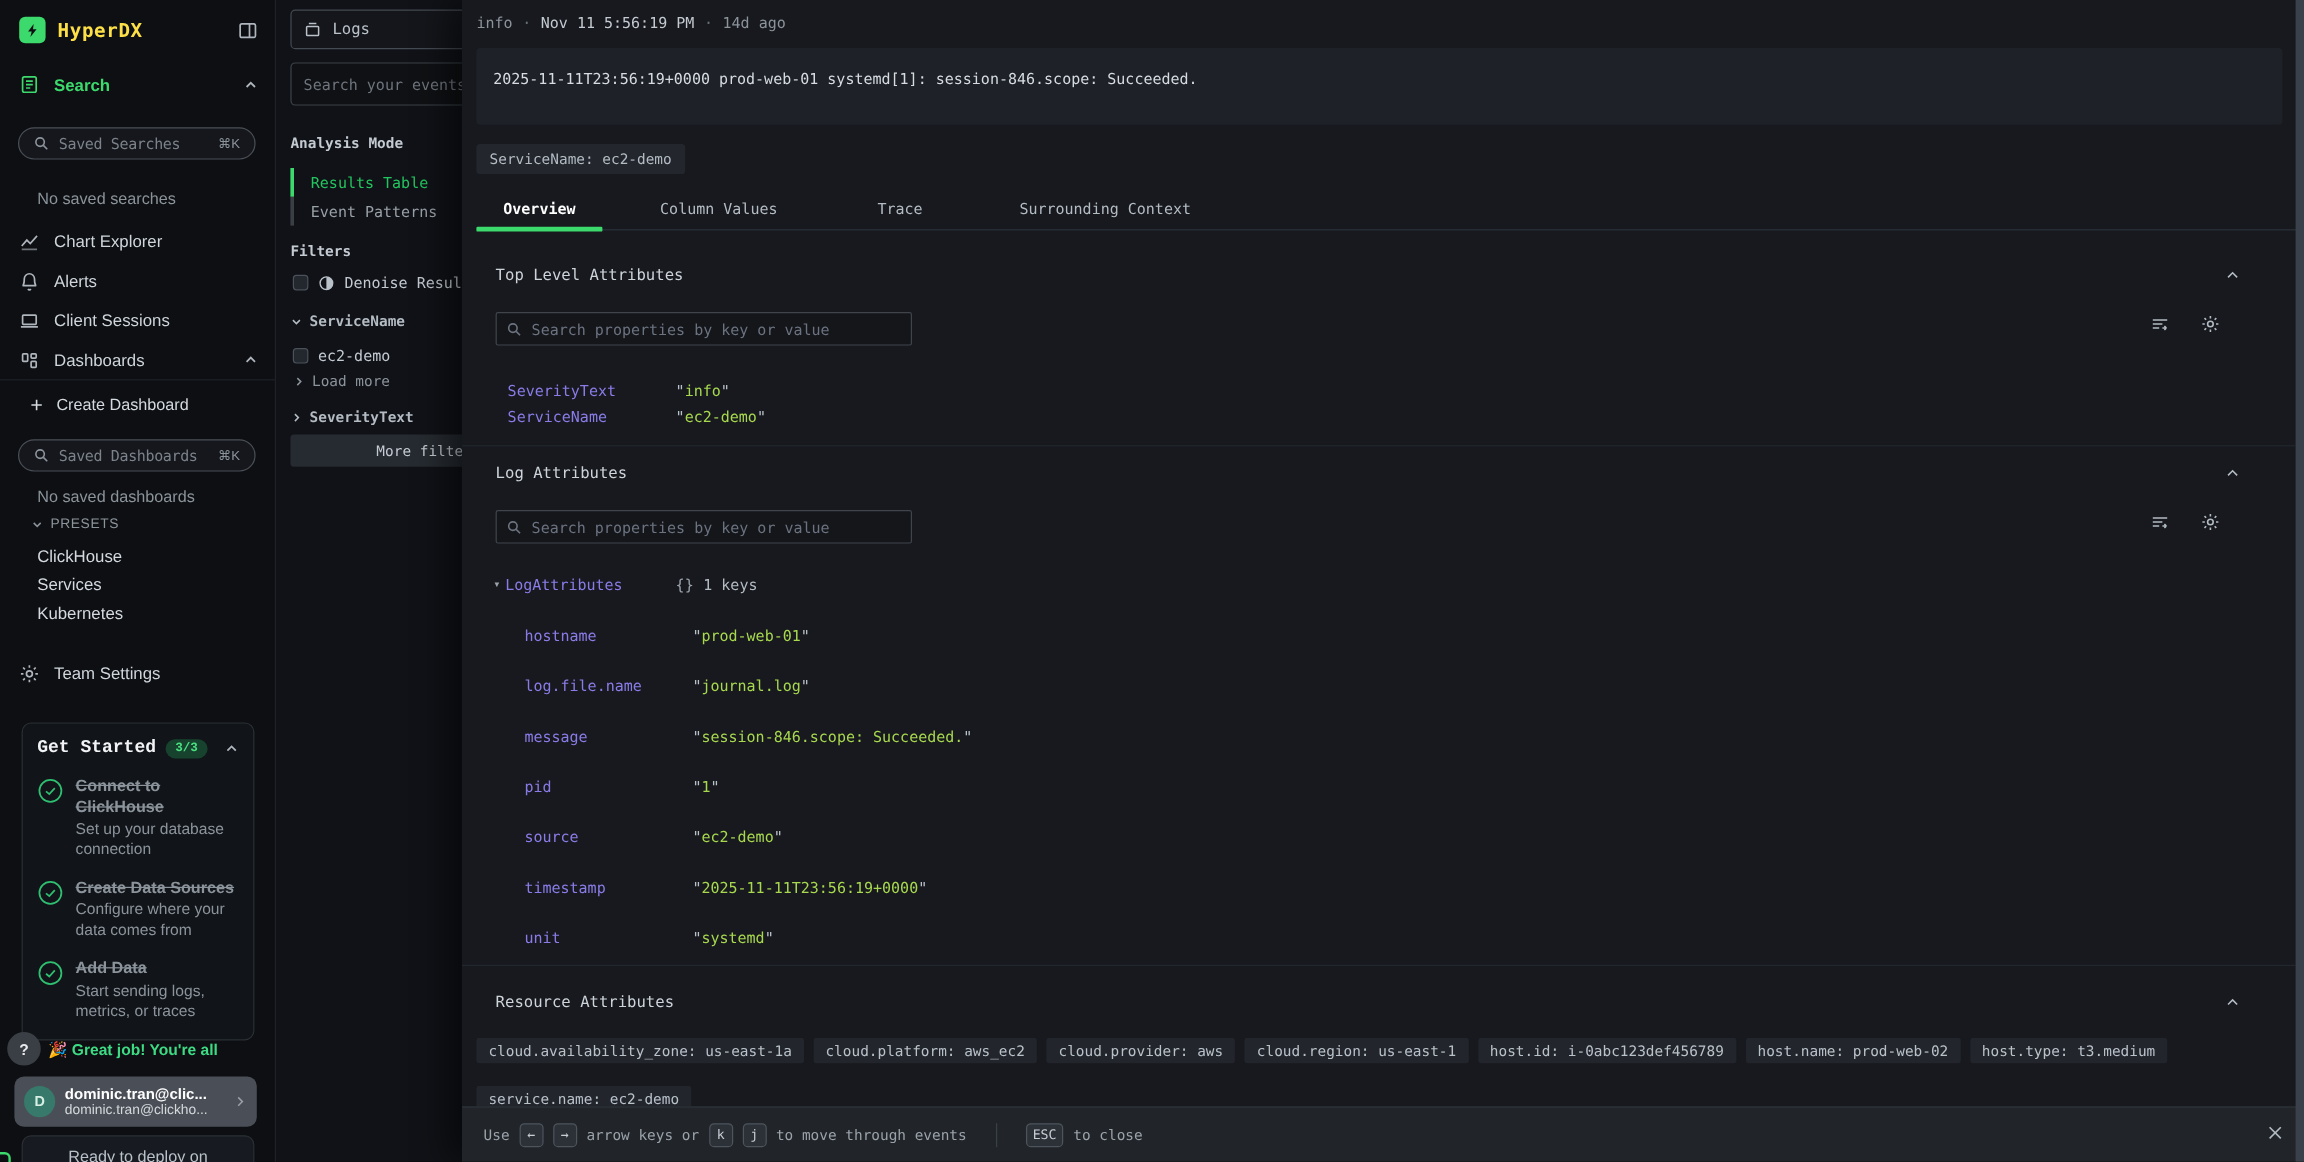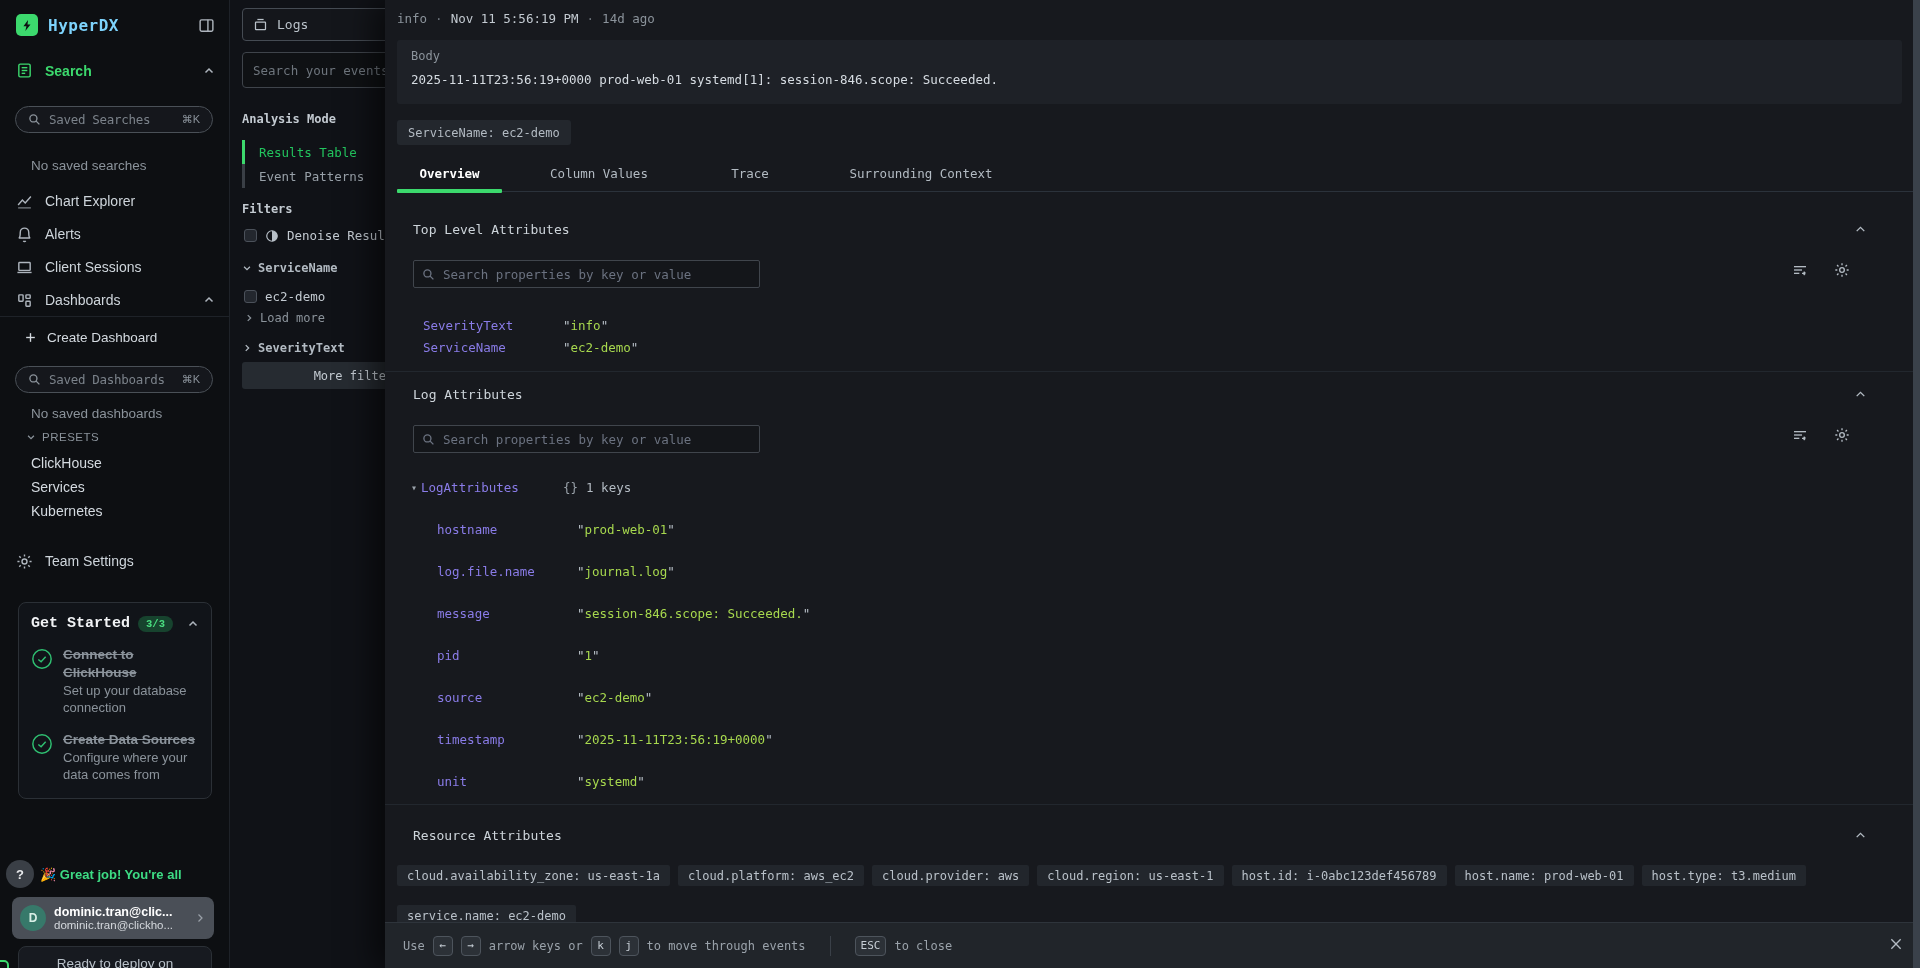--- a/index.html
+++ b/index.html
@@ -11,21 +11,21 @@
     --sans:"Liberation Sans",sans-serif;
   }
   *{margin:0;padding:0;box-sizing:border-box;}
   html,body{width:1920px;height:968px;overflow:hidden;background:var(--bg);font-family:var(--sans);}
   svg{display:block;}
 
   
   .sidebar{position:absolute;left:0;top:0;width:230px;height:968px;background:#0d0f12;border-right:1px solid #1e2228;z-index:1;}
   .logo-row{position:absolute;top:14px;left:16px;right:14px;display:flex;align-items:center;gap:10px;}
   .logo-mark{width:22px;height:22px;background:var(--green);border-radius:5px;display:flex;align-items:center;justify-content:center;}
-  .logo-text{font-family:var(--mono);font-weight:bold;font-size:16px;color:#7dd3fc;letter-spacing:.5px;flex:1;}
+  .logo-text{font-family:var(--mono);font-weight:bold;font-size:16px;color:#fde047;letter-spacing:.5px;flex:1;}
   .panel-toggle{color:#aeb5bd;cursor:pointer;}
   .srow{position:absolute;left:16px;right:14px;display:flex;align-items:center;gap:12px;color:#d4dae0;font-size:14px;}
   .srow .lbl{flex:1;}
   .srow.search-row{top:62px;color:var(--green);font-weight:bold;}
   .pill{position:absolute;left:15px;width:198px;height:27px;border:1px solid #4a5057;border-radius:14px;background:#15171c;display:flex;align-items:center;gap:8px;padding:0 12px;color:#7b828a;font-size:12.5px;cursor:text;}
   .pill .ph{flex:1;font-family:var(--mono);letter-spacing:-.3px;}
   .pill .kbd-hint{font-size:11px;color:#8b939b;}
   .muted{position:absolute;left:31px;color:#8b939b;font-size:13.5px;}
   .nav-item{position:absolute;left:16px;right:14px;height:26px;display:flex;align-items:center;gap:12px;color:#ced5db;font-size:14px;cursor:pointer;}
   .nav-item .lbl{flex:1;}
@@ -252,20 +252,32 @@
         <svg width="22" height="22" viewBox="0 0 24 24" fill="none" stroke="#2fbf71" stroke-width="1.6">
             <circle cx="12" cy="12" r="10"></circle>
             <polyline points="8,12.5 11,15 16,9.5"></polyline>
           </svg>
       </span>
       <span>
         <div class="gs-item-title">Create Data Sources</div>
         <div class="gs-item-desc">Configure where your data comes from</div>
       </span>
     </div>
+    <div class="gs-item">
+      <span class="gs-check">
+        <svg width="22" height="22" viewBox="0 0 24 24" fill="none" stroke="#2fbf71" stroke-width="1.6">
+            <circle cx="12" cy="12" r="10"></circle>
+            <polyline points="8,12.5 11,15 16,9.5"></polyline>
+          </svg>
+      </span>
+      <span>
+        <div class="gs-item-title">Add Data</div>
+        <div class="gs-item-desc">Start sending logs, metrics, or traces</div>
+      </span>
+    </div>
   </div>
 
   <div class="help-row">
     <span class="help-btn">?</span>
     <span class="grats"><span>🎉</span> <span>Great job! You're all</span></span>
   </div>
 
   <div class="user-pill">
     <span class="avatar">D</span>
     <span class="user-texts">
@@ -337,21 +349,20 @@
 
   <div class="dheader">
     <span class="lvl">info</span>
     <span class="dot">·</span>
     <span>Nov 11 5:56:19 PM</span>
     <span class="dot">·</span>
     <span class="age">14d ago</span>
   </div>
 
   <div class="body-card">
-    <div class="body-label">Body</div>
     <div class="body-text">2025-11-11T23:56:19+0000 prod-web-01 systemd[1]: session-846.scope: Succeeded.</div>
   </div>
 
   <div class="dtag">ServiceName: ec2-demo</div>
 
   <div class="tabs">
     <div class="tab active" style="width:105px">Overview</div>
     <div class="tab" style="width:150px;margin-left:22px">Column Values</div>
     <div class="tab" style="width:100px;margin-left:26px">Trace</div>
     <div class="tab" style="width:190px;margin-left:26px">Surrounding Context</div>
@@ -476,21 +487,21 @@
         <svg width="13" height="13" viewBox="0 0 24 24" fill="none" stroke="currentColor" stroke-width="2.5">
             <polyline points="5,15 12,8 19,15"></polyline>
           </svg>
       </span>
       <div class="pills">
         <span class="rpill">cloud.availability_zone: us-east-1a</span>
         <span class="rpill">cloud.platform: aws_ec2</span>
         <span class="rpill">cloud.provider: aws</span>
         <span class="rpill">cloud.region: us-east-1</span>
         <span class="rpill">host.id: i-0abc123def456789</span>
-        <span class="rpill">host.name: prod-web-01</span>
+        <span class="rpill">host.name: prod-web-02</span>
         <span class="rpill">host.type: t3.medium</span>
         <span class="rpill">service.name: ec2-demo</span>
       </div>
     </div>
   </div>
 
   <div class="dfooter">
     <span>Use</span>
     <span class="kcap">←</span>
     <span class="kcap">→</span>

